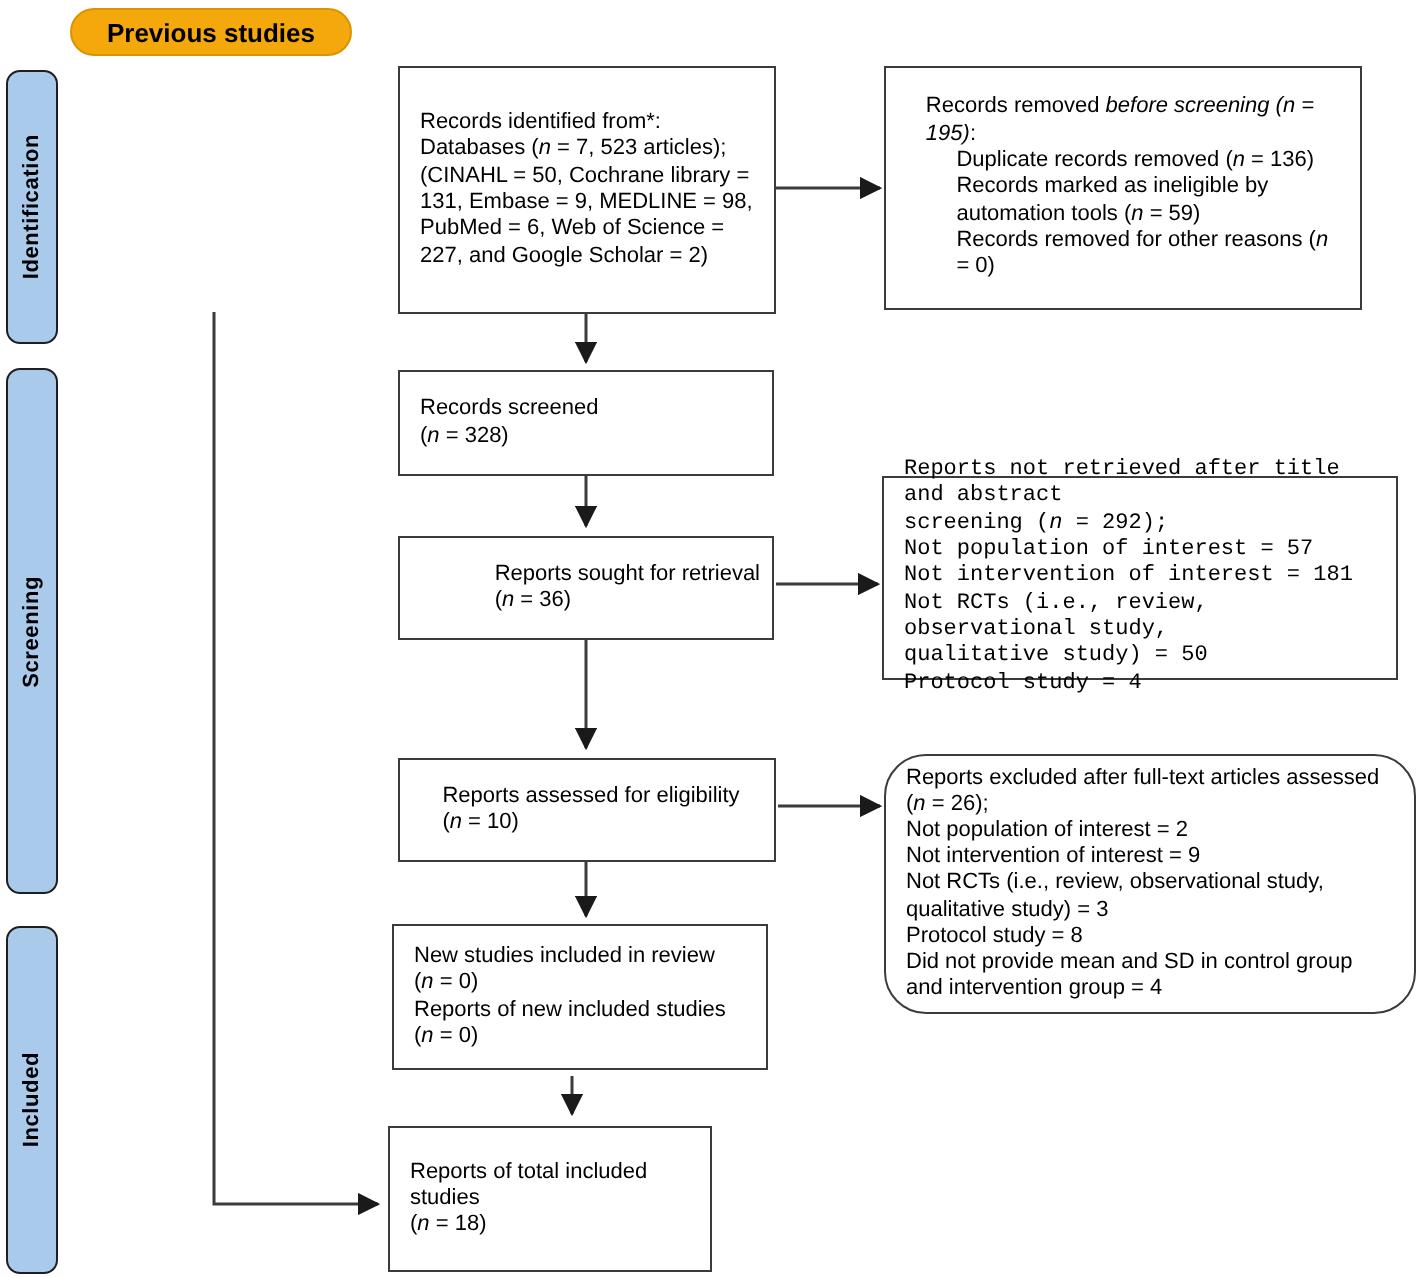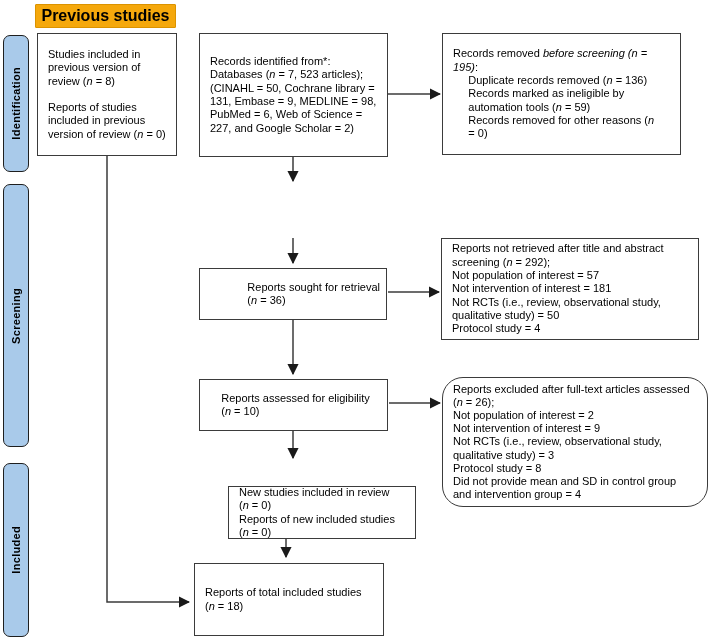--- a/index.html
+++ b/index.html
@@ -8,23 +8,23 @@
     --box_border:#3B3B3B; --line:#3B3B3B; --text:#000000;
   }
   html,body{margin:0;padding:0;background:#ffffff;}
   .canvas{
     position:relative;width:709px;height:639px;background:#ffffff;
     font-family:"Liberation Sans","DejaVu Sans",sans-serif;color:var(--text);
     overflow:hidden;
   }
   .hdr{
     position:absolute;box-sizing:border-box;
-    background:var(--header_bg);border:1.5px solid var(--header_border);border-radius:1px;
+    background:var(--header_bg);border:1.5px solid var(--header_border);border-radius:12px;
     display:flex;align-items:center;justify-content:center;
-    font-weight:bold;font-size:16px;text-align:center;
+    font-weight:bold;font-size:13px;text-align:center;
   }
   .side{
     position:absolute;box-sizing:border-box;
     background:var(--sidebar_bg);border:1.5px solid var(--sidebar_border);border-radius:7px;
     display:flex;align-items:center;justify-content:center;
     font-weight:bold;font-size:11px;
   }
   .side span{writing-mode:vertical-rl;transform:rotate(180deg);letter-spacing:0.3px;}
   .box{
     position:absolute;box-sizing:border-box;background:#ffffff;
@@ -69,56 +69,51 @@
   <div class="side" style="left:3px;top:35px;width:26px;height:137px;">
     <span>Identification</span>
   </div>
   <div class="side" style="left:3px;top:184px;width:26px;height:263px;">
     <span>Screening</span>
   </div>
   <div class="side" style="left:3px;top:463px;width:26px;height:174px;">
     <span>Included</span>
   </div>
 
-  <div class="box" style="left:37px;top:33px;width:140px;height:123px;">
-    <div class="txt">Studies included in
-previous version of
-review (<i>n</i> = 8)
-
-Reports of studies
-included in previous
-version of review (<i>n</i> = 0)</div>
-  </div>
 
   <div class="box" style="left:199px;top:33px;width:189px;height:124px;">
     <div class="txt">Records identified from*:
 Databases (<i>n</i> = 7, 523 articles);
 (CINAHL = 50, Cochrane library =
 131, Embase = 9, MEDLINE = 98,
 PubMed = 6, Web of Science =
 227, and Google Scholar = 2)</div>
   </div>
 
-  <div class="box" style="left:442px;top:33px;width:239px;height:122px;">
+  <div class="box" style="left:442px;top:33px;width:239px;height:122px;justify-content:center;">
     <div class="txt">Records removed <i>before screening (n =
 195)</i>:
      Duplicate records removed (<i>n</i> = 136)
      Records marked as ineligible by
      automation tools (<i>n</i> = 59)
      Records removed for other reasons (<i>n</i>
      = 0)</div>
   </div>
 
+  <div class="box" style="left:199px;top:185px;width:188px;height:53px;">
+    <div class="txt">Records screened
+(<i>n</i> = 328)</div>
+  </div>
 
   <div class="box" style="left:199px;top:268px;width:188px;height:52px;justify-content:flex-end;">
     <div class="txt">Reports sought for retrieval
 (<i>n</i> = 36)</div>
   </div>
 
-  <div class="box" style="left:441px;top:238px;width:258px;height:102px;">
+  <div class="box" style="left:441px;top:238px;width:258px;height:102px;font-family:Liberation Mono, monospace;">
     <div class="txt">Reports not retrieved after title and abstract
 screening (<i>n</i> = 292);
 Not population of interest = 57
 Not intervention of interest = 181
 Not RCTs (i.e., review, observational study,
 qualitative study) = 50
 Protocol study = 4</div>
   </div>
 
   <div class="box" style="left:199px;top:379px;width:189px;height:52px;justify-content:center;">
@@ -131,25 +126,25 @@
 (<i>n</i> = 26);
 Not population of interest = 2
 Not intervention of interest = 9
 Not RCTs (i.e., review, observational study,
 qualitative study) = 3
 Protocol study = 8
 Did not provide mean and SD in control group
 and intervention group = 4</div>
   </div>
 
-  <div class="box" style="left:196px;top:486px;width:188px;height:53px;margin-left:32px;">
+  <div class="box" style="left:196px;top:462px;width:188px;height:73px;">
     <div class="txt">New studies included in review
 (<i>n</i> = 0)
 Reports of new included studies
 (<i>n</i> = 0)</div>
   </div>
 
-  <div class="box" style="left:194px;top:563px;width:190px;height:73px;">
+  <div class="box" style="left:194px;top:563px;width:162px;height:73px;">
     <div class="txt">Reports of total included studies
 (<i>n</i> = 18)</div>
   </div>
 
 </div>
 
 </body></html>

